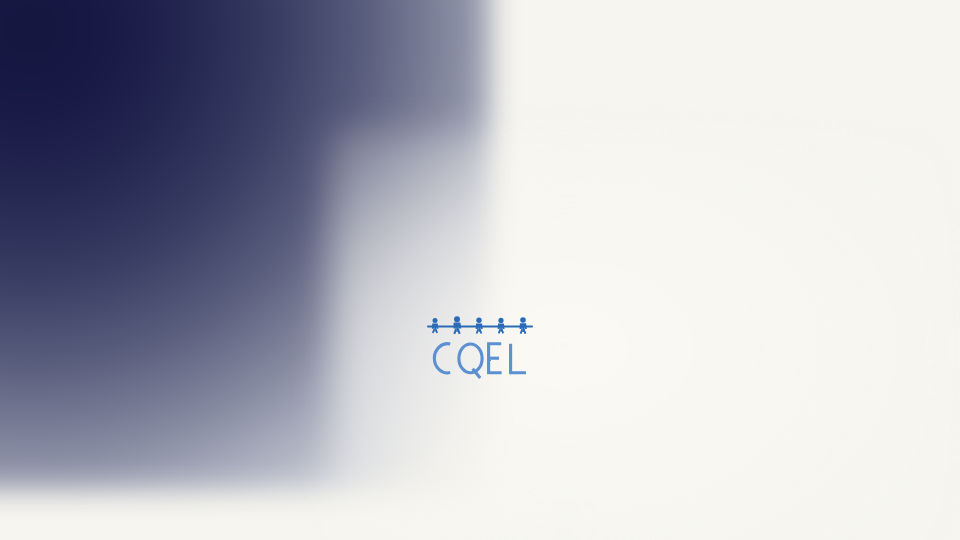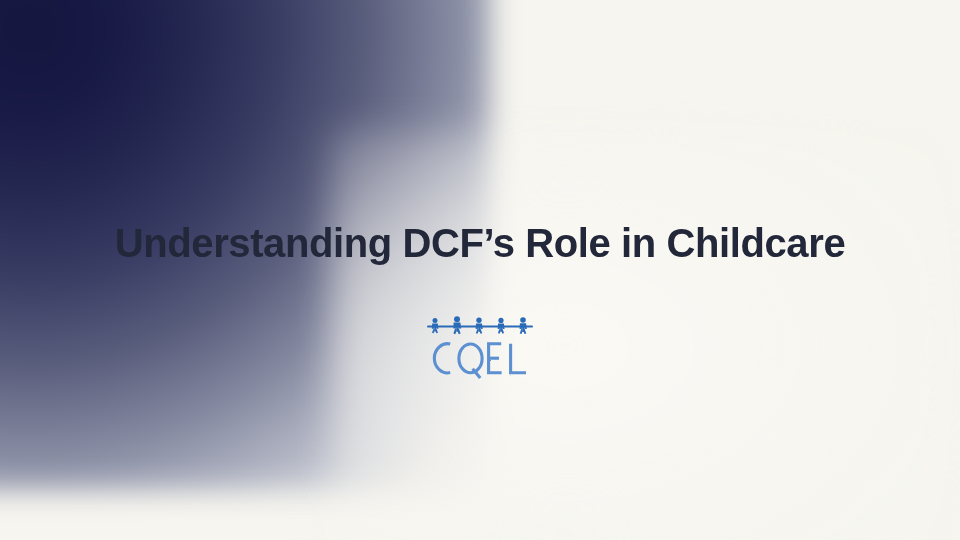--- a/index.html
+++ b/index.html
@@ -133,21 +133,20 @@
 <div id="slide">
 
   <div class="bg-base"></div>
   <div class="bg-bluegray"></div>
   <div class="bg-navy"></div>
   <div class="bg-highlight"></div>
 
   <div class="content">
 
     <h1 class="title">
-      <span class="line">Understanding DCF’s Role in Childcare</span>
     </h1>
 
     <div class="logo">
       <svg viewBox="0 0 112 64" xmlns="http://www.w3.org/2000/svg">
         <defs>
 
           <filter id="rough" x="-12%" y="-12%" width="124%" height="124%">
             <feTurbulence type="fractalNoise" baseFrequency="0.72" numOctaves="3" seed="7" result="n"></feTurbulence>
             <feDisplacementMap in="SourceGraphic" in2="n" scale="1.5" xChannelSelector="R" yChannelSelector="G"></feDisplacementMap>
           </filter>

